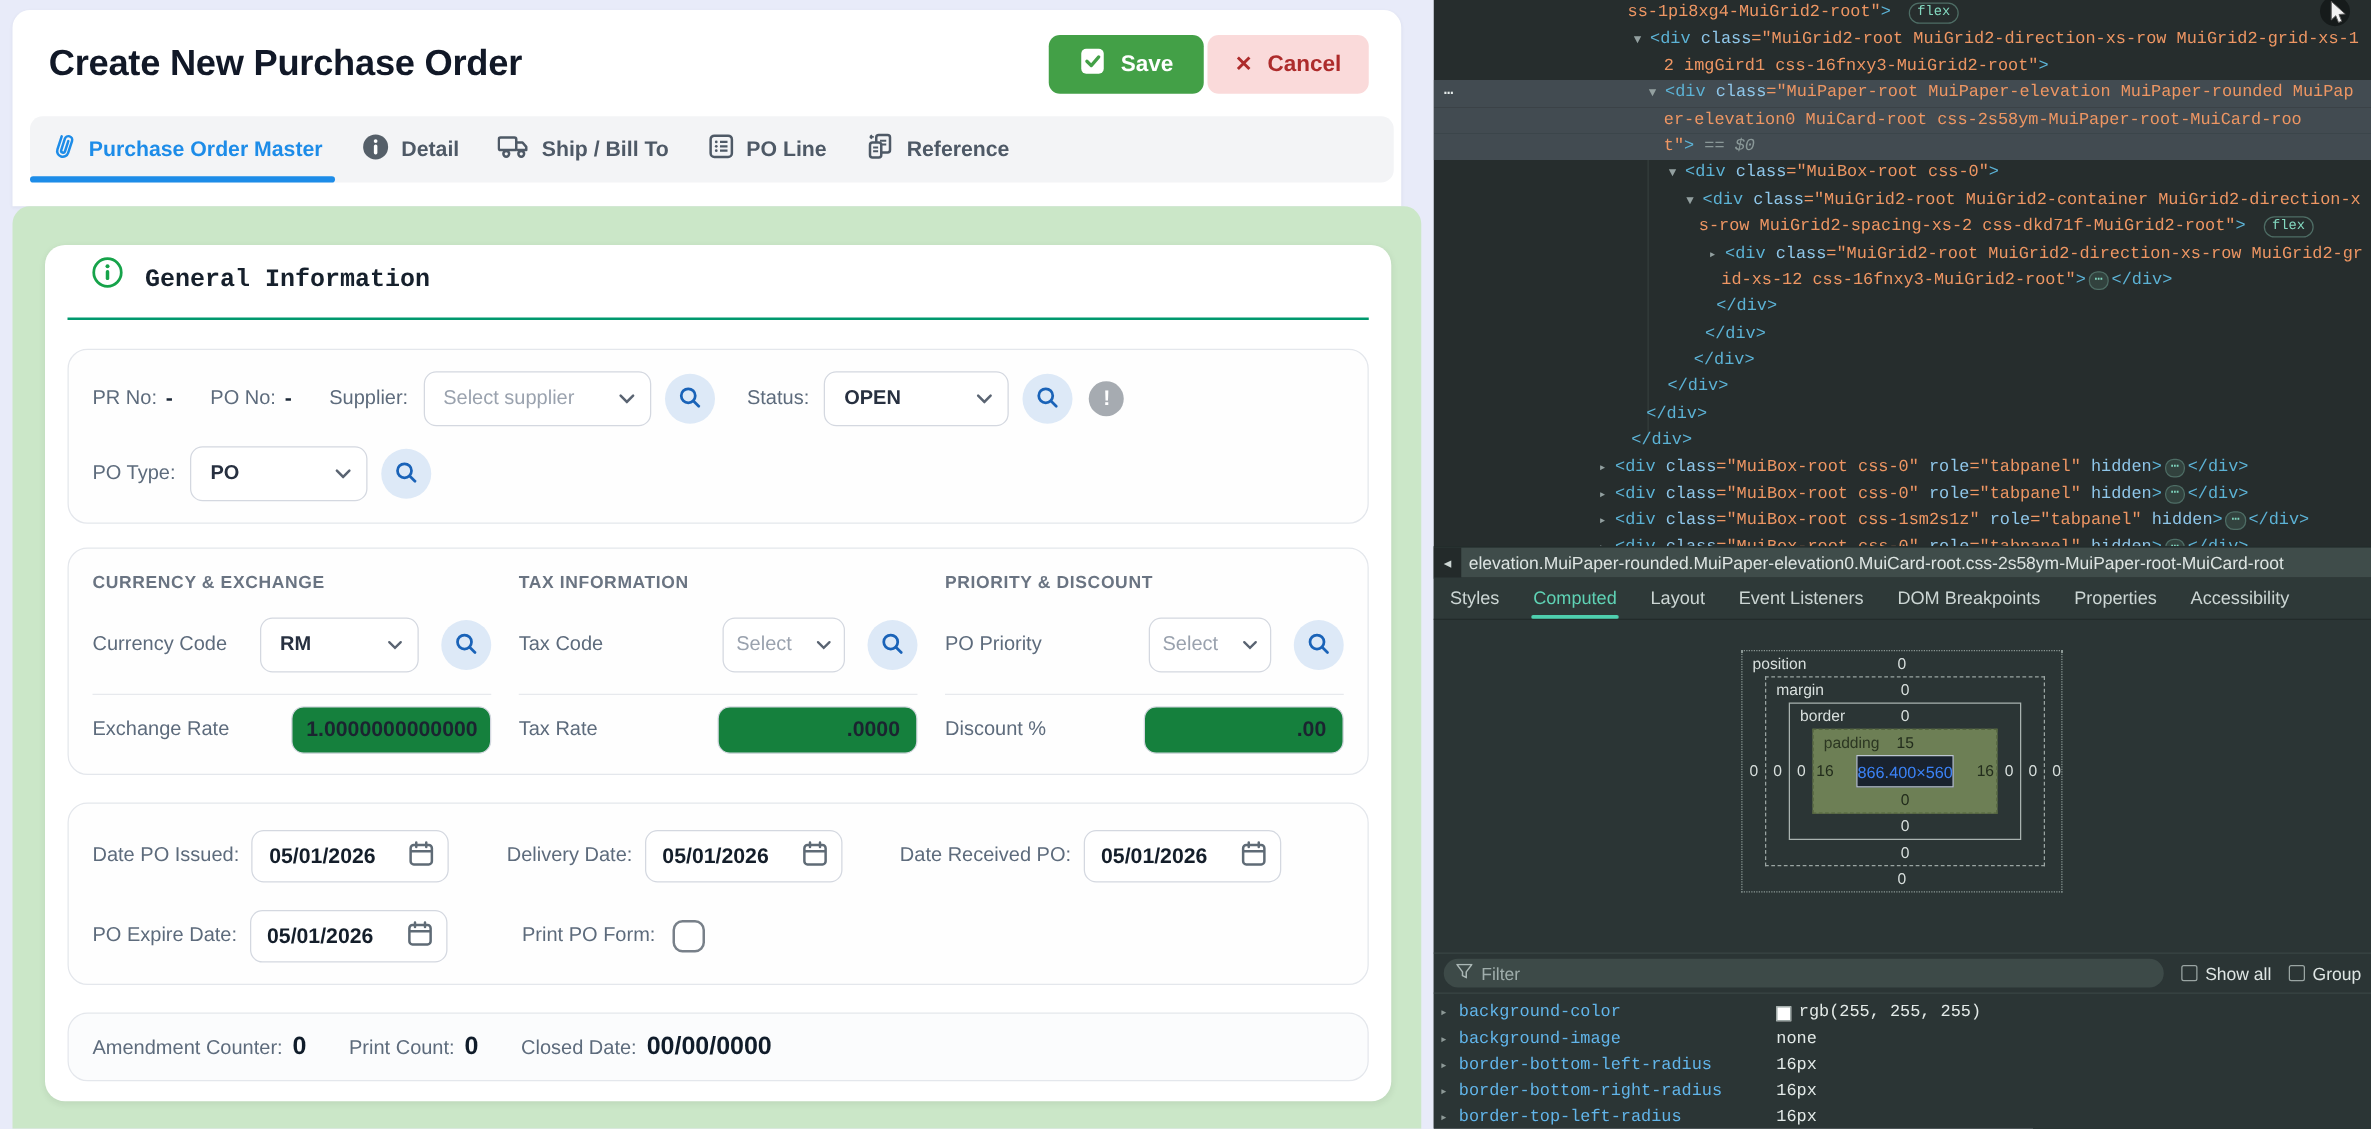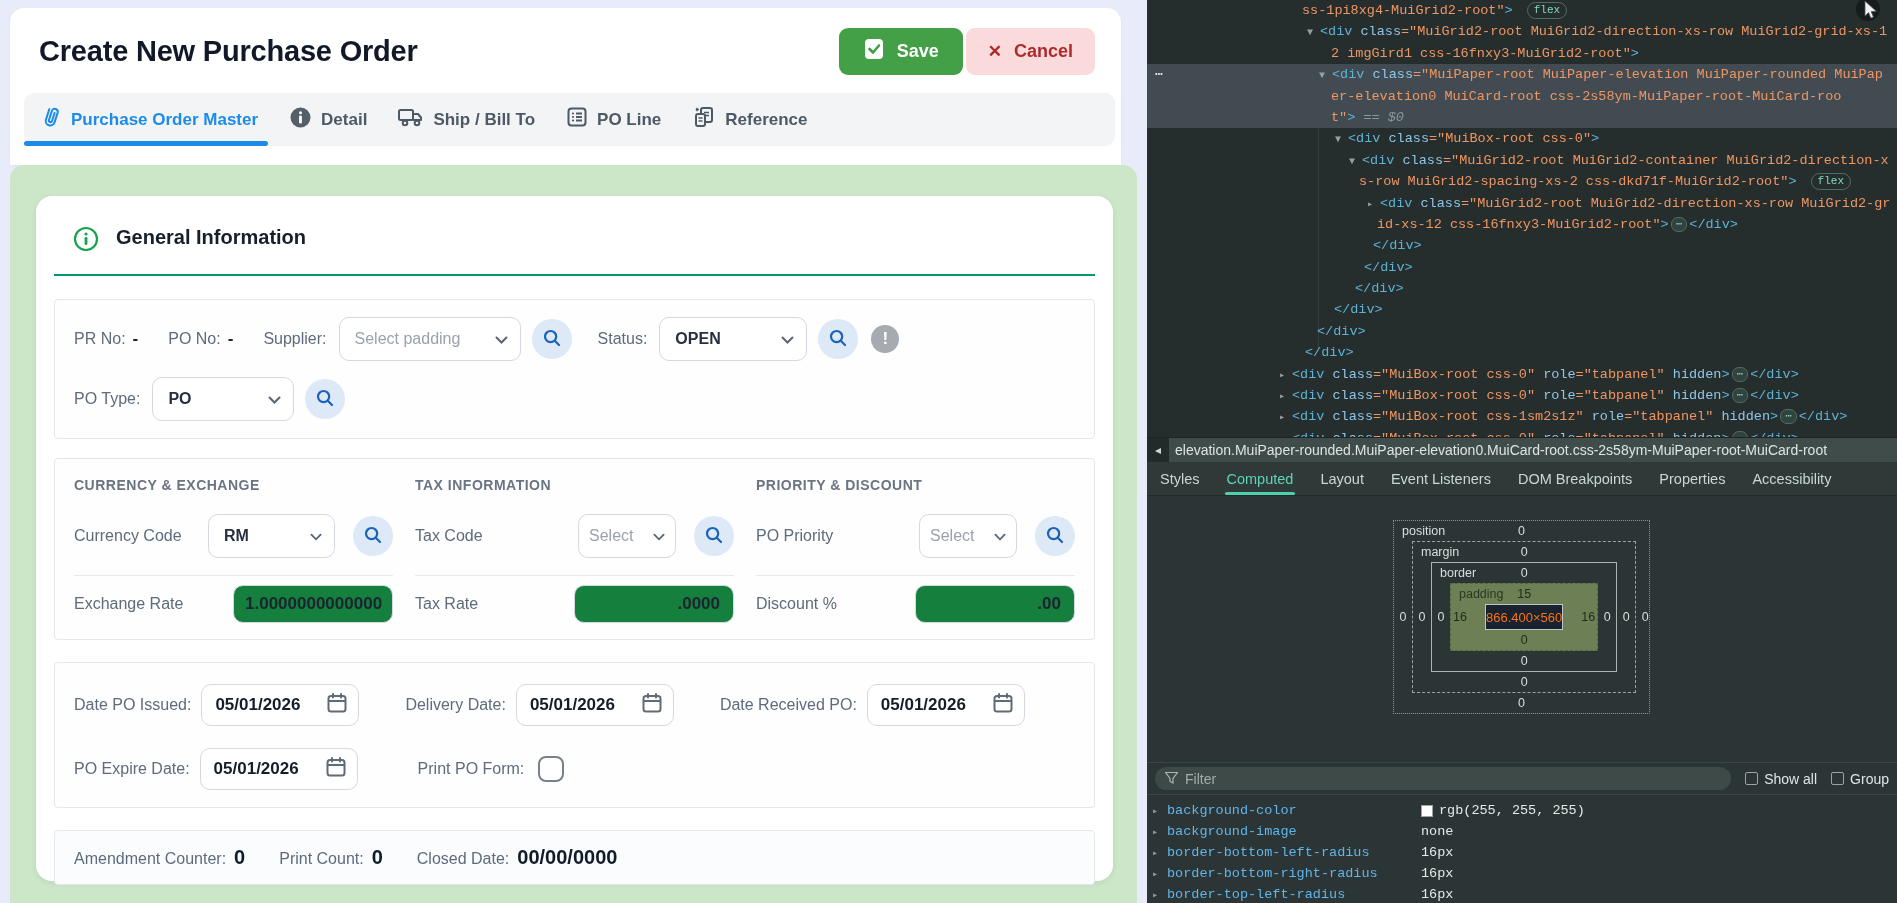--- a/index.html
+++ b/index.html
@@ -26,25 +26,25 @@
   .tab { position:relative; height:100%; display:flex; align-items:center; gap:9px;
     font-size:17px; font-weight:600; color:#4e5966; cursor:pointer; padding:0 2px; }
   .tab.active { color:#1d8ce8; font-weight:700; }
   .tab.active::after { content:""; position:absolute; left:-14px; right:-8px; bottom:0;
     height:5px; border-radius:4px; background:#1d8ce8; }
 
   .content-panel { position:absolute; left:10px; top:165px; width:1127px; height:738px;
     background:#cbe7c8; border-radius:14px 14px 0 0; }
   .gi-card { position:absolute; left:26px; top:31px; width:1077px; height:685px;
     background:#ffffff; border-radius:16px; box-shadow:0 2px 6px rgba(20,40,30,.08); }
-  .gi-header { display:flex; align-items:flex-start; gap:17px; margin:30px 37px 0; }
+  .gi-header { display:flex; align-items:flex-end; gap:17px; margin:9px 37px 0;font-family:Liberation Mono, monospace; }
   .gi-title { font-size:20px; font-weight:700; color:#16202c; }
   .gi-hr { margin:18px 18px 0; border-top:2.5px solid #00996e; }
 
-  .fbox { margin:0 18px; border:1.5px solid #e4e7ec; border-radius:4px; background:#fefefe; }
+  .fbox { margin:0 18px; border:1.5px solid #e4e7ec; border-radius:16px; background:#fefefe; }
   .fbox1 { margin-top:23px; padding:17px 19px; }
   .fbox2 { margin-top:19px; padding:18px 19px 20px; }
   .fbox3 { margin-top:22px; padding:17px 19px; }
   .fbox4 { margin-top:22px; padding:15px 19px; background:#fbfcfd; }
 
   .frow { display:flex; align-items:center; }
   .frow + .frow { margin-top:16px; }
   .lbl { font-size:16px; color:#5d6b7c; white-space:nowrap; }
   .val-inline { font-size:17px; font-weight:700; color:#1b2736; margin-left:7px; }
 
@@ -123,21 +123,21 @@
   .ring-margin { border:1px dashed #9aa5a2; }
   .ring-border { border:1px solid #a9b3b0; }
   .ring-padding { border:1px dashed #55663f; background:#6d7f55; color:#222c1c; }
   .ring-row { position:relative; height:20px; line-height:20px; text-align:center; }
   .ring-label { position:absolute; left:8px; top:0; }
   .ring-padding .ring-label { color:#2c3722; }
   .ring-mid { display:flex; align-items:center; }
   .side-num { width:18px; text-align:center; flex:0 0 auto; }
   .ring-child { flex:1; }
   .bm-content { margin:0 16px; height:26px; background:#19222e; border:1px solid #bcc6cf;
-    color:#f97316; display:flex; align-items:center; justify-content:center; font-size:13px; }
+    color:#3b82f6; display:flex; align-items:center; justify-content:center; font-size:13px; }
 
   .filterbar { position:absolute; left:0; top:266px; width:750px; height:33px;
     border-top:1px solid #3a4544; border-bottom:1px solid #3a4544;
     display:flex; align-items:center; padding:0 8px; }
   .filter-pill { flex:1; height:23px; background:#3d4a48; border-radius:12px;
     display:flex; align-items:center; gap:7px; padding:0 10px; }
   .filter-pill input { flex:1; background:transparent; border:none; outline:none;
     color:#cfd9d7; font-size:14px; font-family:inherit; }
   .filter-pill input::placeholder { color:#9fadab; }
   .chkgrp { display:flex; align-items:center; gap:6px; margin-left:14px; color:#dfe6e4; font-size:14px; white-space:nowrap; }
@@ -252,21 +252,21 @@
         <div class="fbox fbox1">
           <div class="frow">
             <span class="lbl">PR No:</span>
             <span class="val-inline">-</span>
             <span class="gap30"></span>
             <span class="lbl">PO No:</span>
             <span class="val-inline">-</span>
             <span class="gap30"></span>
             <span class="lbl">Supplier:</span>
             <div class="select" style="width:182px; margin-left:12px;">
-              <span class="ph">Select padding</span>
+              <span class="ph">Select supplier</span>
               <span class="chev"><svg width="13" height="8" viewBox="0 0 13 8">
                     <path d="M1.5 1.5 L6.5 6.5 L11.5 1.5" stroke="#5a6472" stroke-width="2" fill="none" stroke-linecap="round"></path>
                   </svg></span>
             </div>
             <button class="qbtn" style="margin-left:11px;">
               <span><svg width="20" height="20" viewBox="0 0 20 20">
                     <circle cx="8.6" cy="8.6" r="5.6" stroke="#1a63b8" stroke-width="2.2" fill="none"></circle>
                     <path d="M12.8 12.8 L17 17" stroke="#1a63b8" stroke-width="2.2" stroke-linecap="round"></path>
                   </svg></span>
             </button>

